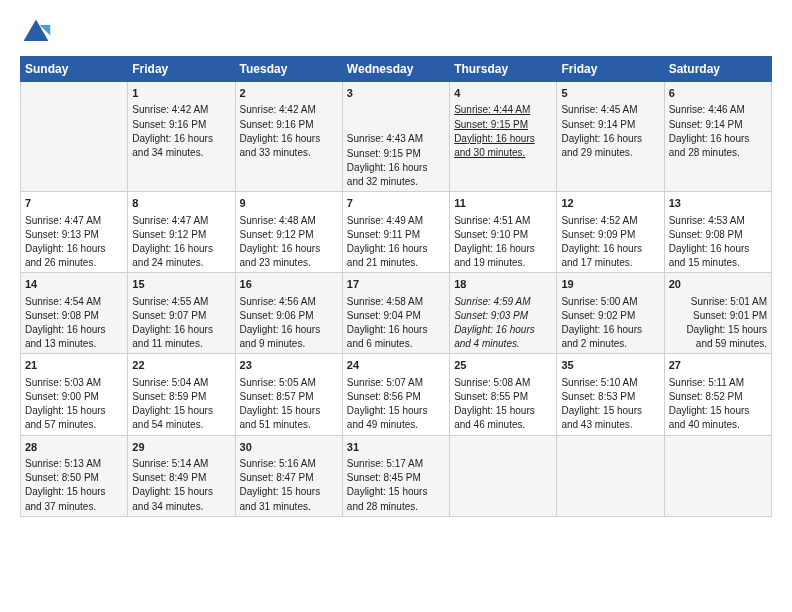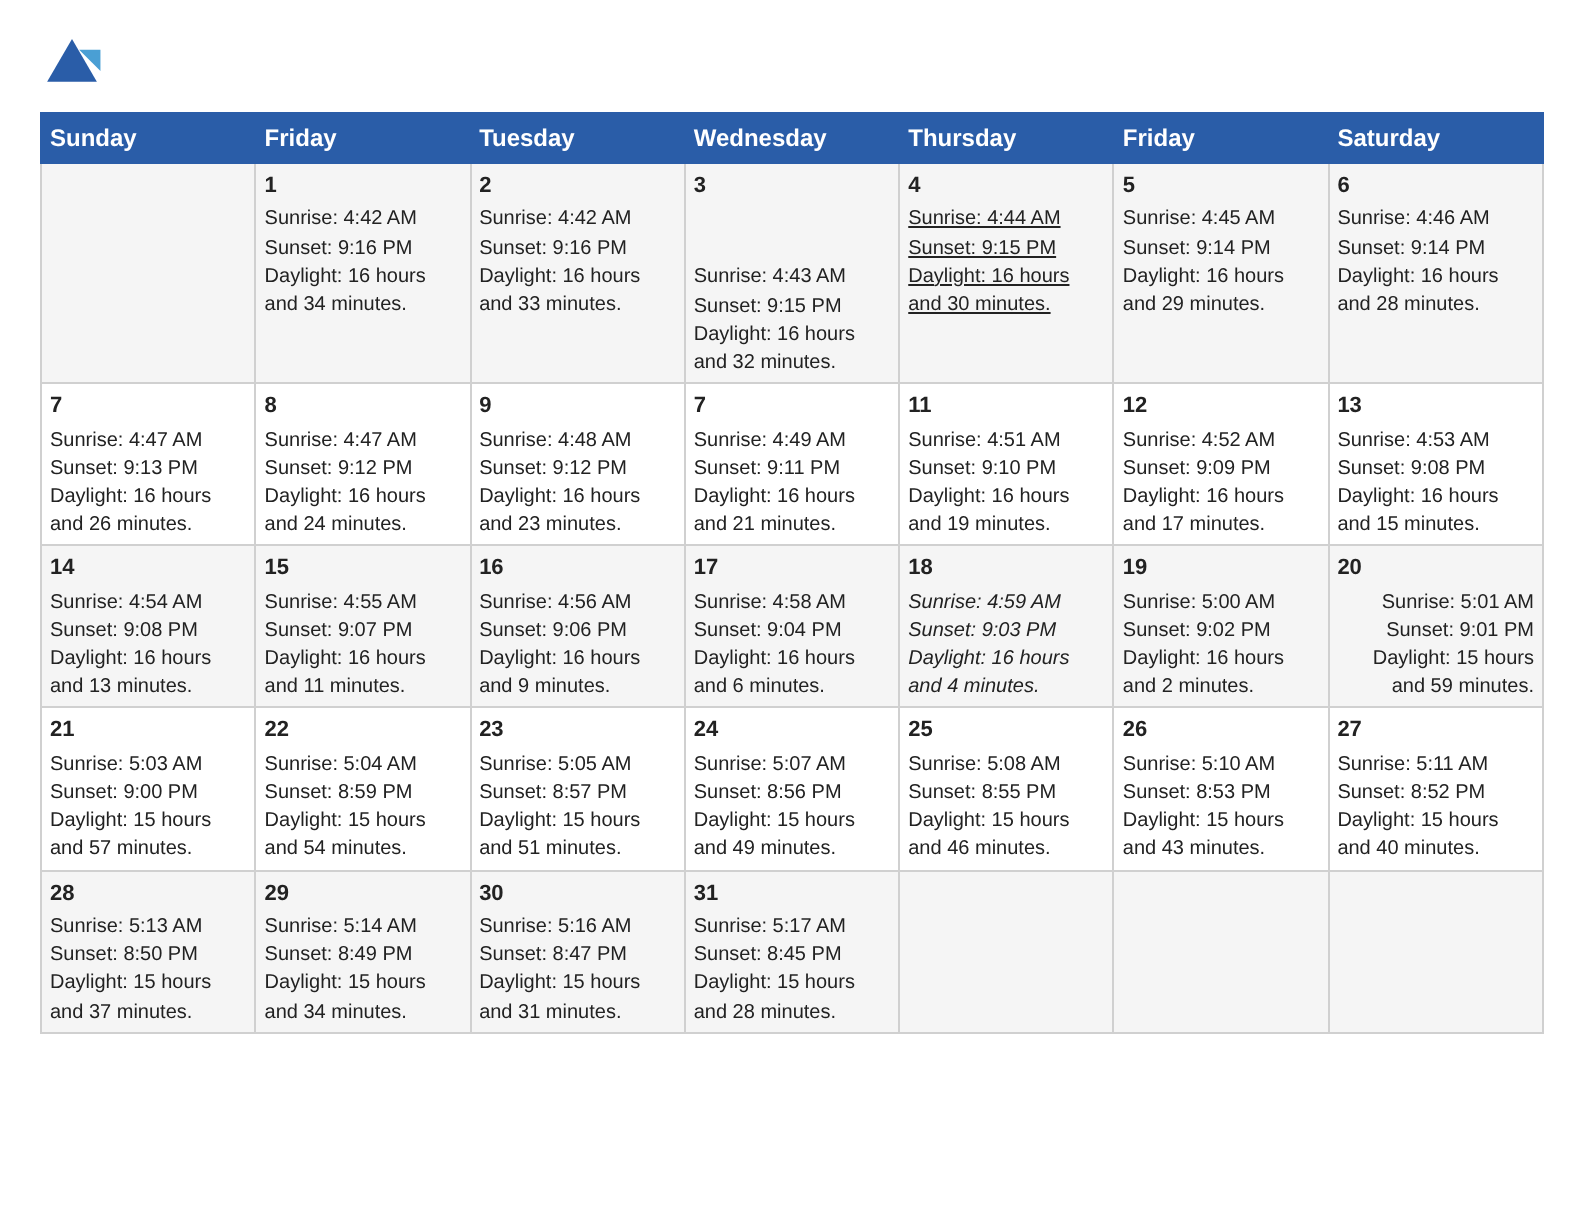--- a/index.html
+++ b/index.html
@@ -303,21 +303,21 @@
 and 49 minutes.</div>
           </td>
           <td>
             <div class="day-number">25</div>
             <div class="cell-content" style="white-space: pre-line;">Sunrise: 5:08 AM
 Sunset: 8:55 PM
 Daylight: 15 hours
 and 46 minutes.</div>
           </td>
           <td>
-            <div class="day-number">26</div>
+            <div class="day-number">35</div>
             <div class="cell-content" style="white-space: pre-line;">Sunrise: 5:10 AM
 Sunset: 8:53 PM
 Daylight: 15 hours
 and 43 minutes.</div>
           </td>
           <td>
             <div class="day-number">27</div>
             <div class="cell-content" style="white-space: pre-line;">Sunrise: 5:11 AM
 Sunset: 8:52 PM
 Daylight: 15 hours

